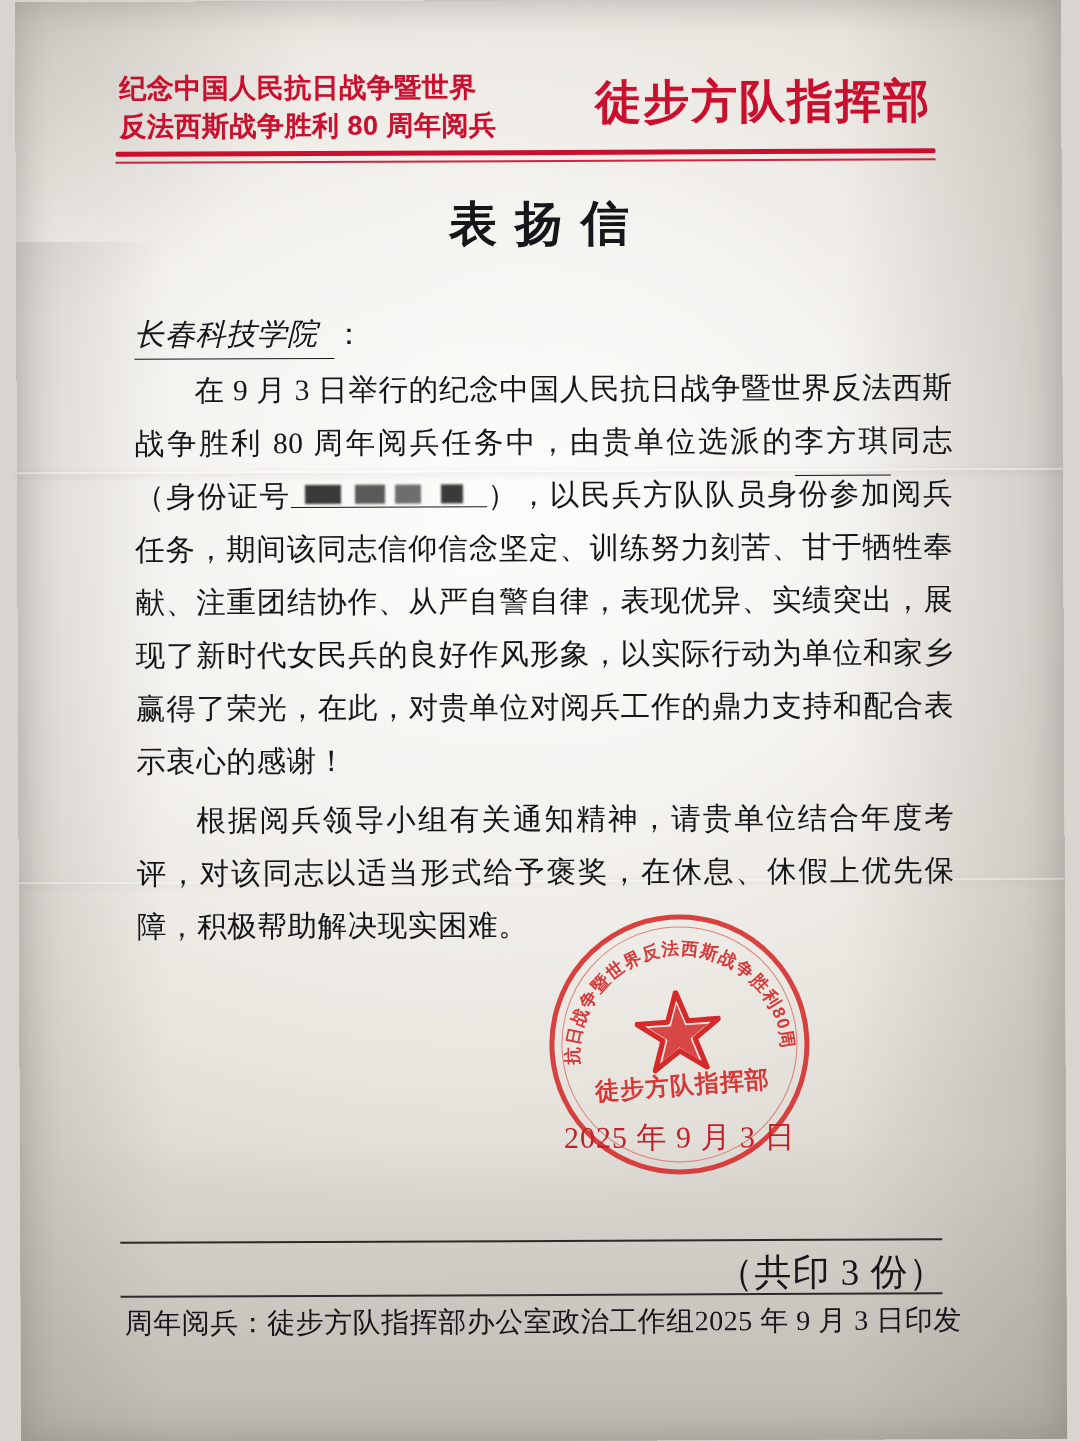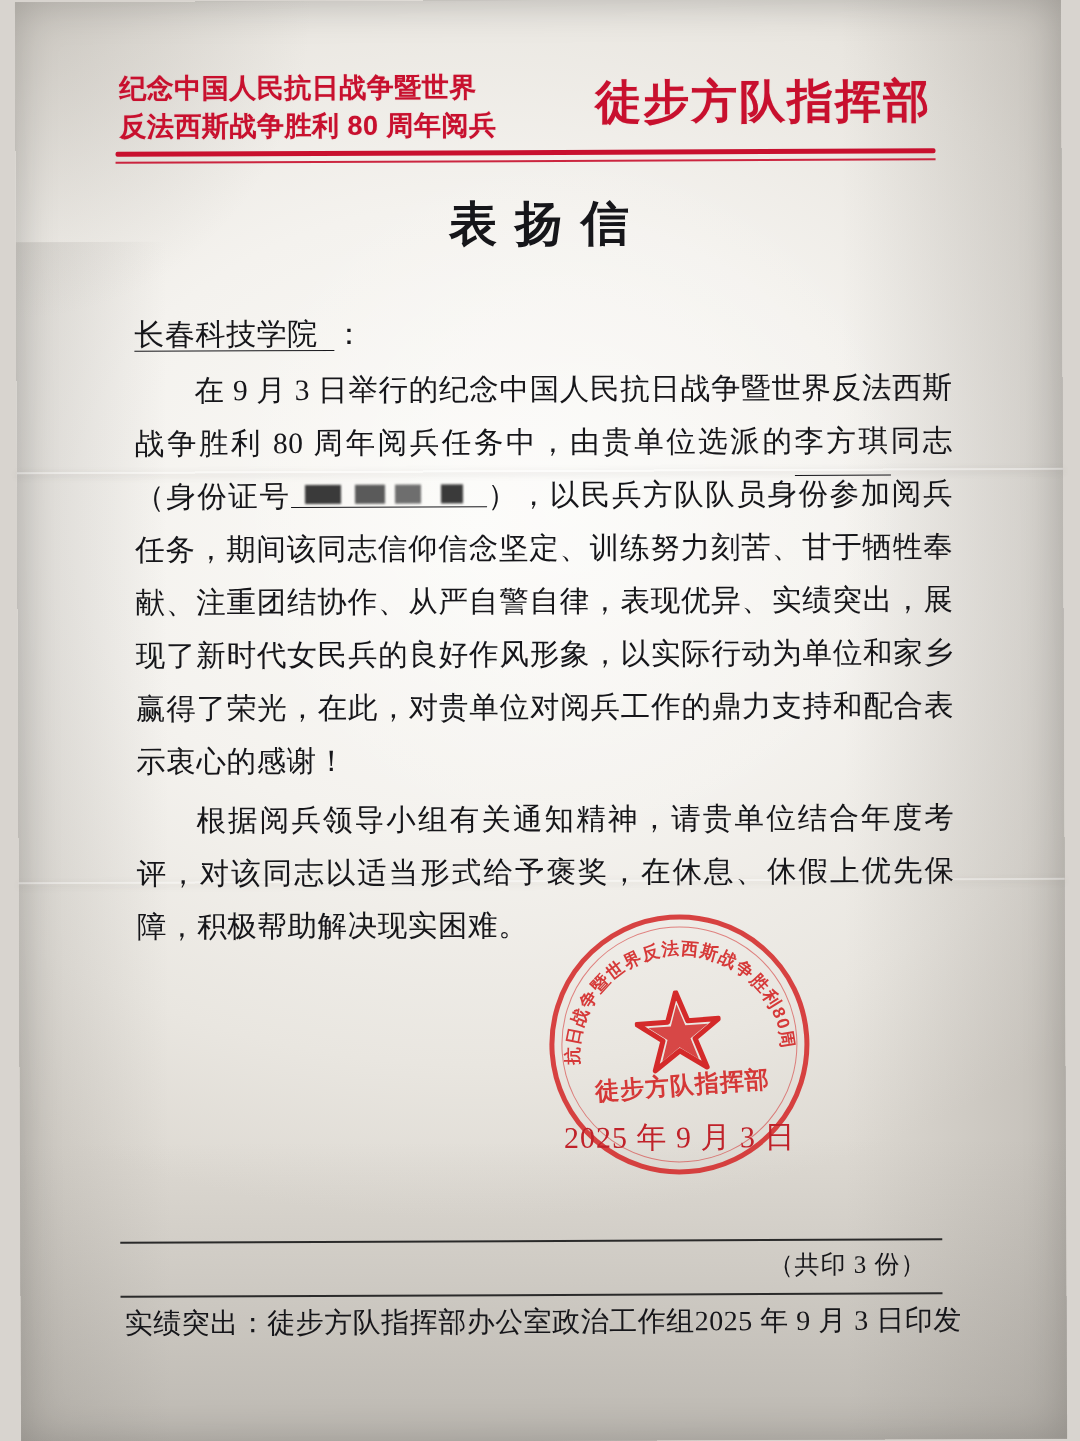--- a/index.html
+++ b/index.html
@@ -129,22 +129,23 @@
     font-size: 29.5px;
     line-height: 53px;
     letter-spacing: 0.6px;
   }
   #recipient {
     margin: 0 0 2px 0;
     font-size: 30px;
   }
   #recipient .underlined {
     border-bottom: 1.6px solid #16161a;
-    padding-bottom: 0;
+    padding-bottom: 8px;
     padding-right: 16px;
+    font-style: italic;
   }
   .para {
     margin: 0;
     text-indent: 60px;
     text-align: justify;
     text-justify: inter-ideograph;
   }
   #para-1 { margin-top: 4px; }
   #para-2 { margin-top: 6px; }
   .name-underline {
@@ -245,23 +246,23 @@
   #footer-rule-top {
     position: absolute;
     left: 100px;
     top: 1240px;
     width: 822px;
     height: 1.8px;
     background: #2a2a2a;
   }
   #copies {
     position: absolute;
-    right: 140px;
+    right: 120px;
     top: 1249px;
-    font-size: 25px;
+    font-size: 37px;
     color: #16161a;
     letter-spacing: 1px;
     text-align: right;
   }
   #footer-rule-mid {
     position: absolute;
     left: 100px;
     top: 1294px;
     width: 822px;
     height: 1.6px;
@@ -347,18 +348,18 @@
 
       <div id="seal-bottom-text">徒步方队指挥部</div>
     </div>
 
     <div id="seal-date">2025 年 9 月 3 日</div>
 
     <div id="footer-rule-top"></div>
     <div id="copies">（共印 3 份）</div>
     <div id="footer-rule-mid"></div>
     <div id="footer-row">
-      <div id="footer-issuer"><span>实绩突出：</span><span>徒步方队指挥部办公室政治工作组</span></div>
+      <div id="footer-issuer"><span>周年阅兵：</span><span>徒步方队指挥部办公室政治工作组</span></div>
       <div id="footer-date">2025 年 9 月 3 日印发</div>
     </div>
 
   </div>
 </div>
 
 </body></html>

